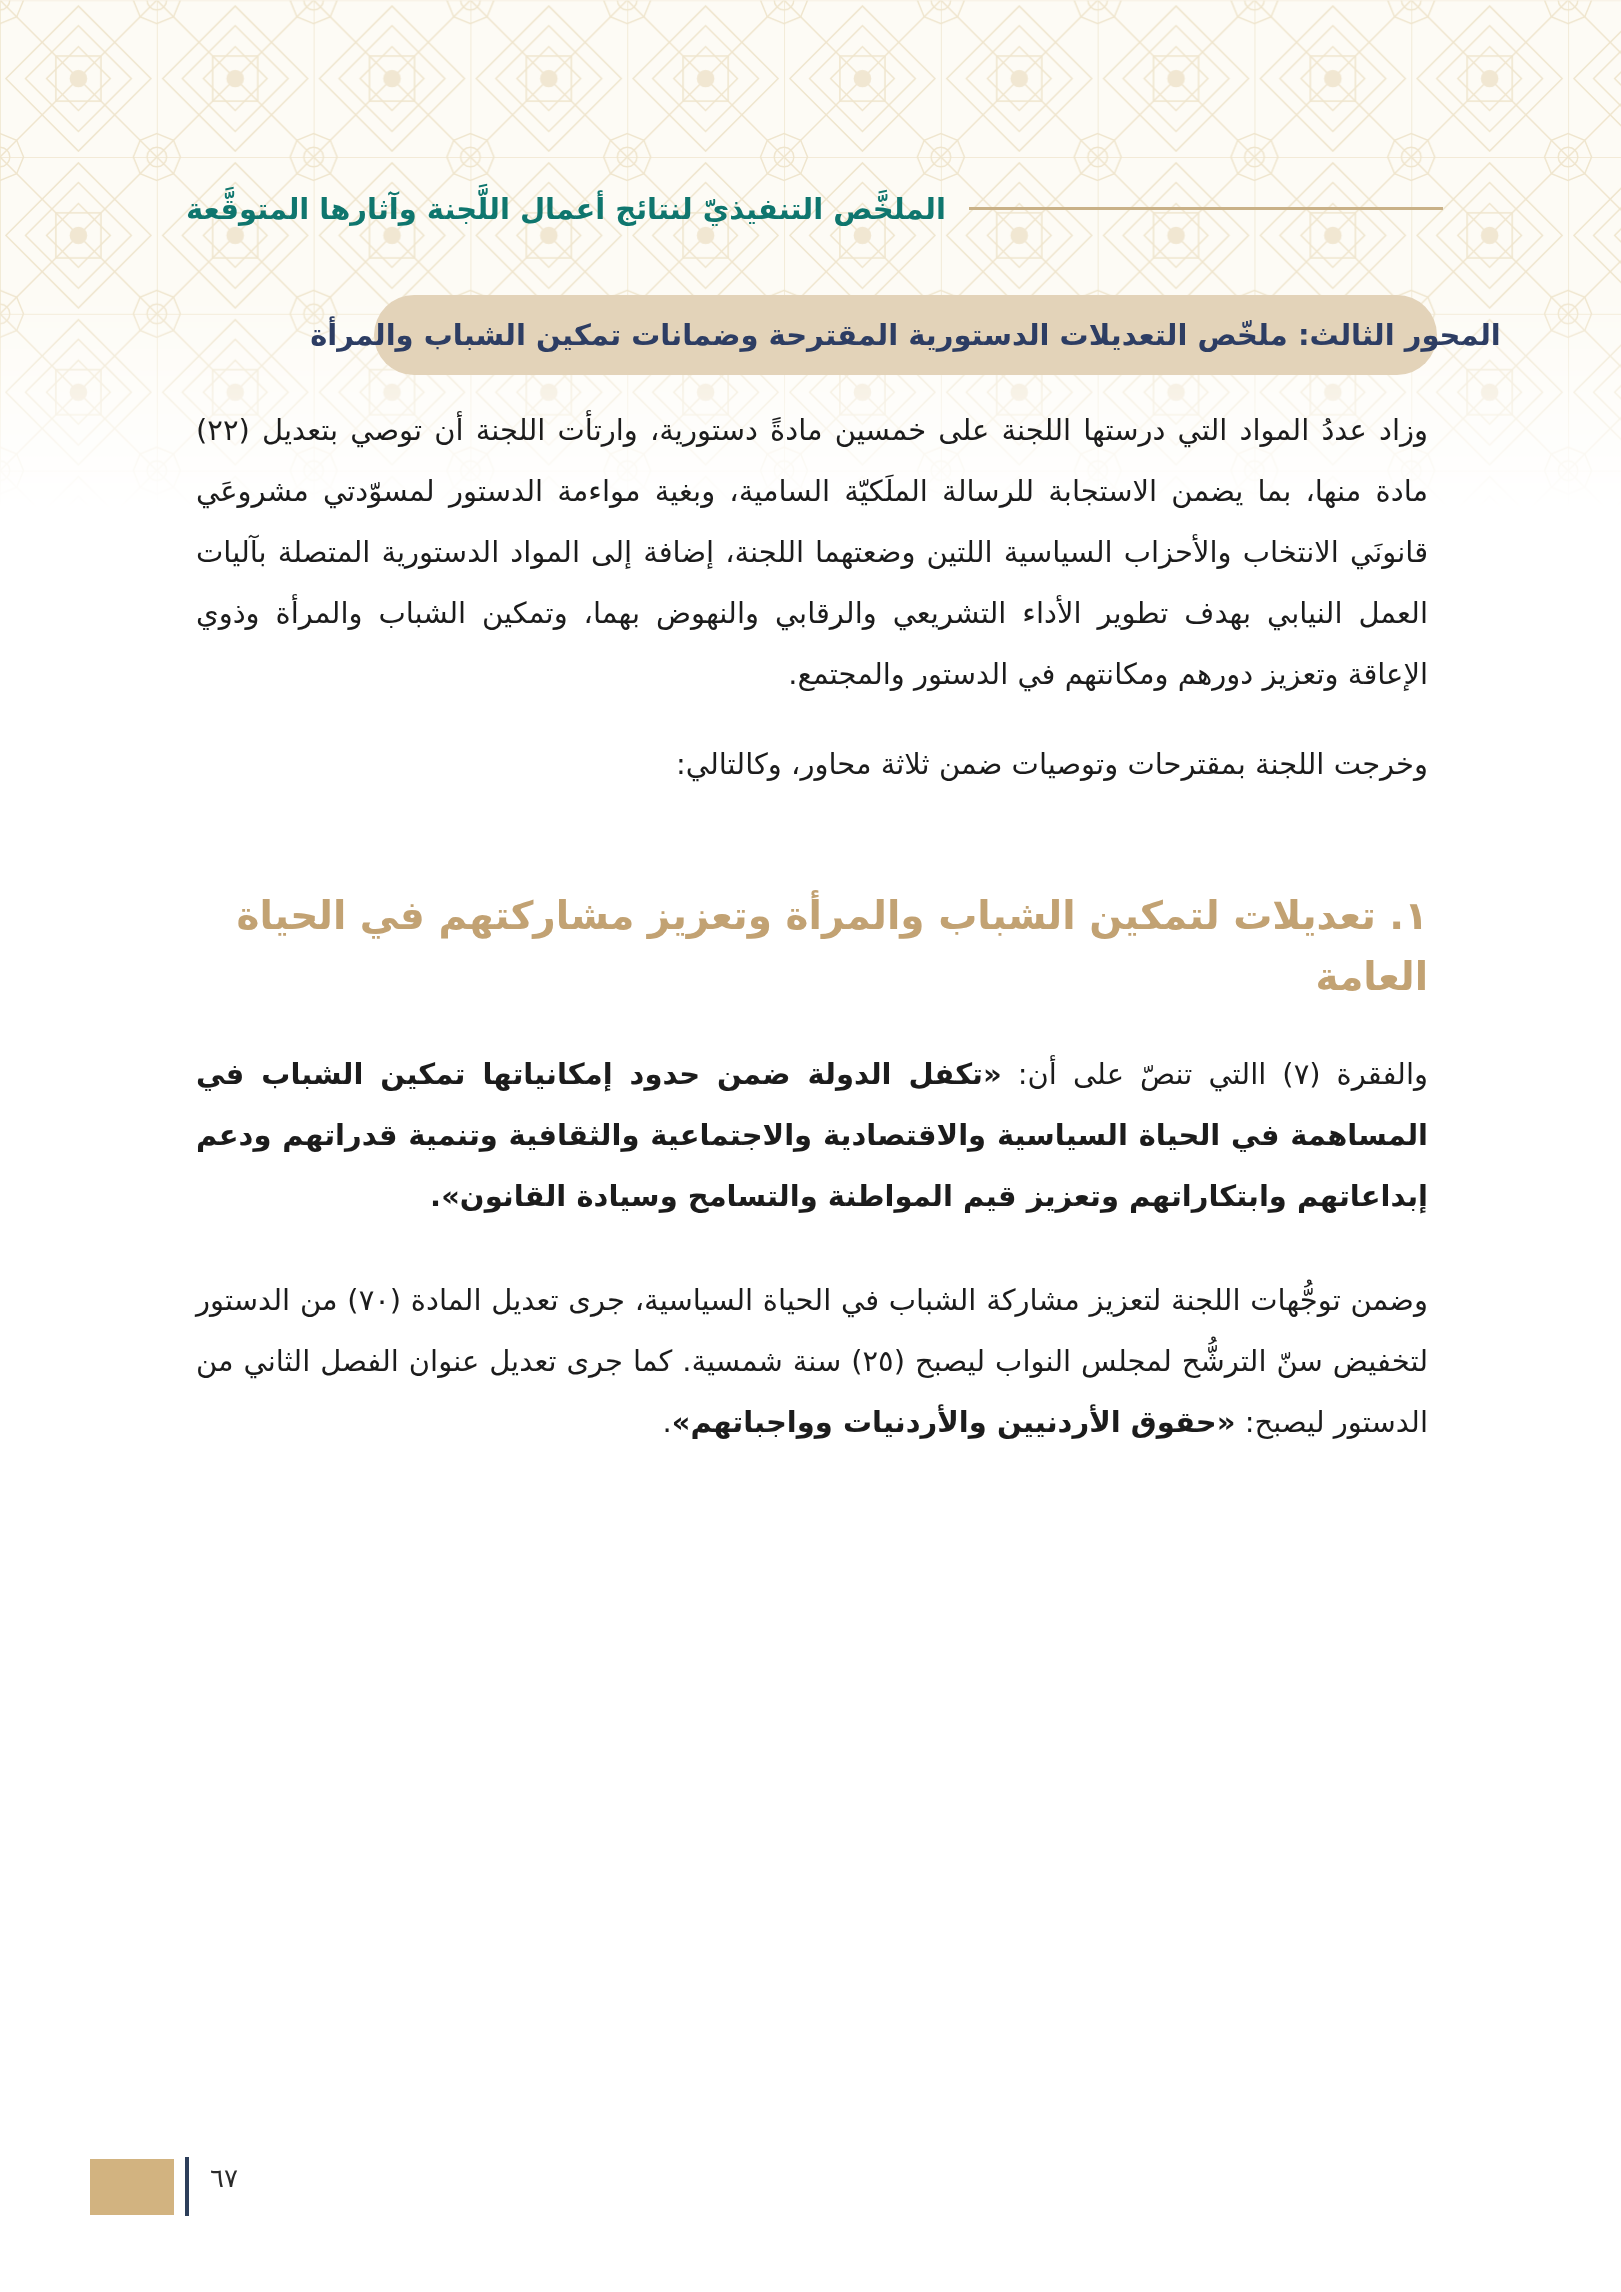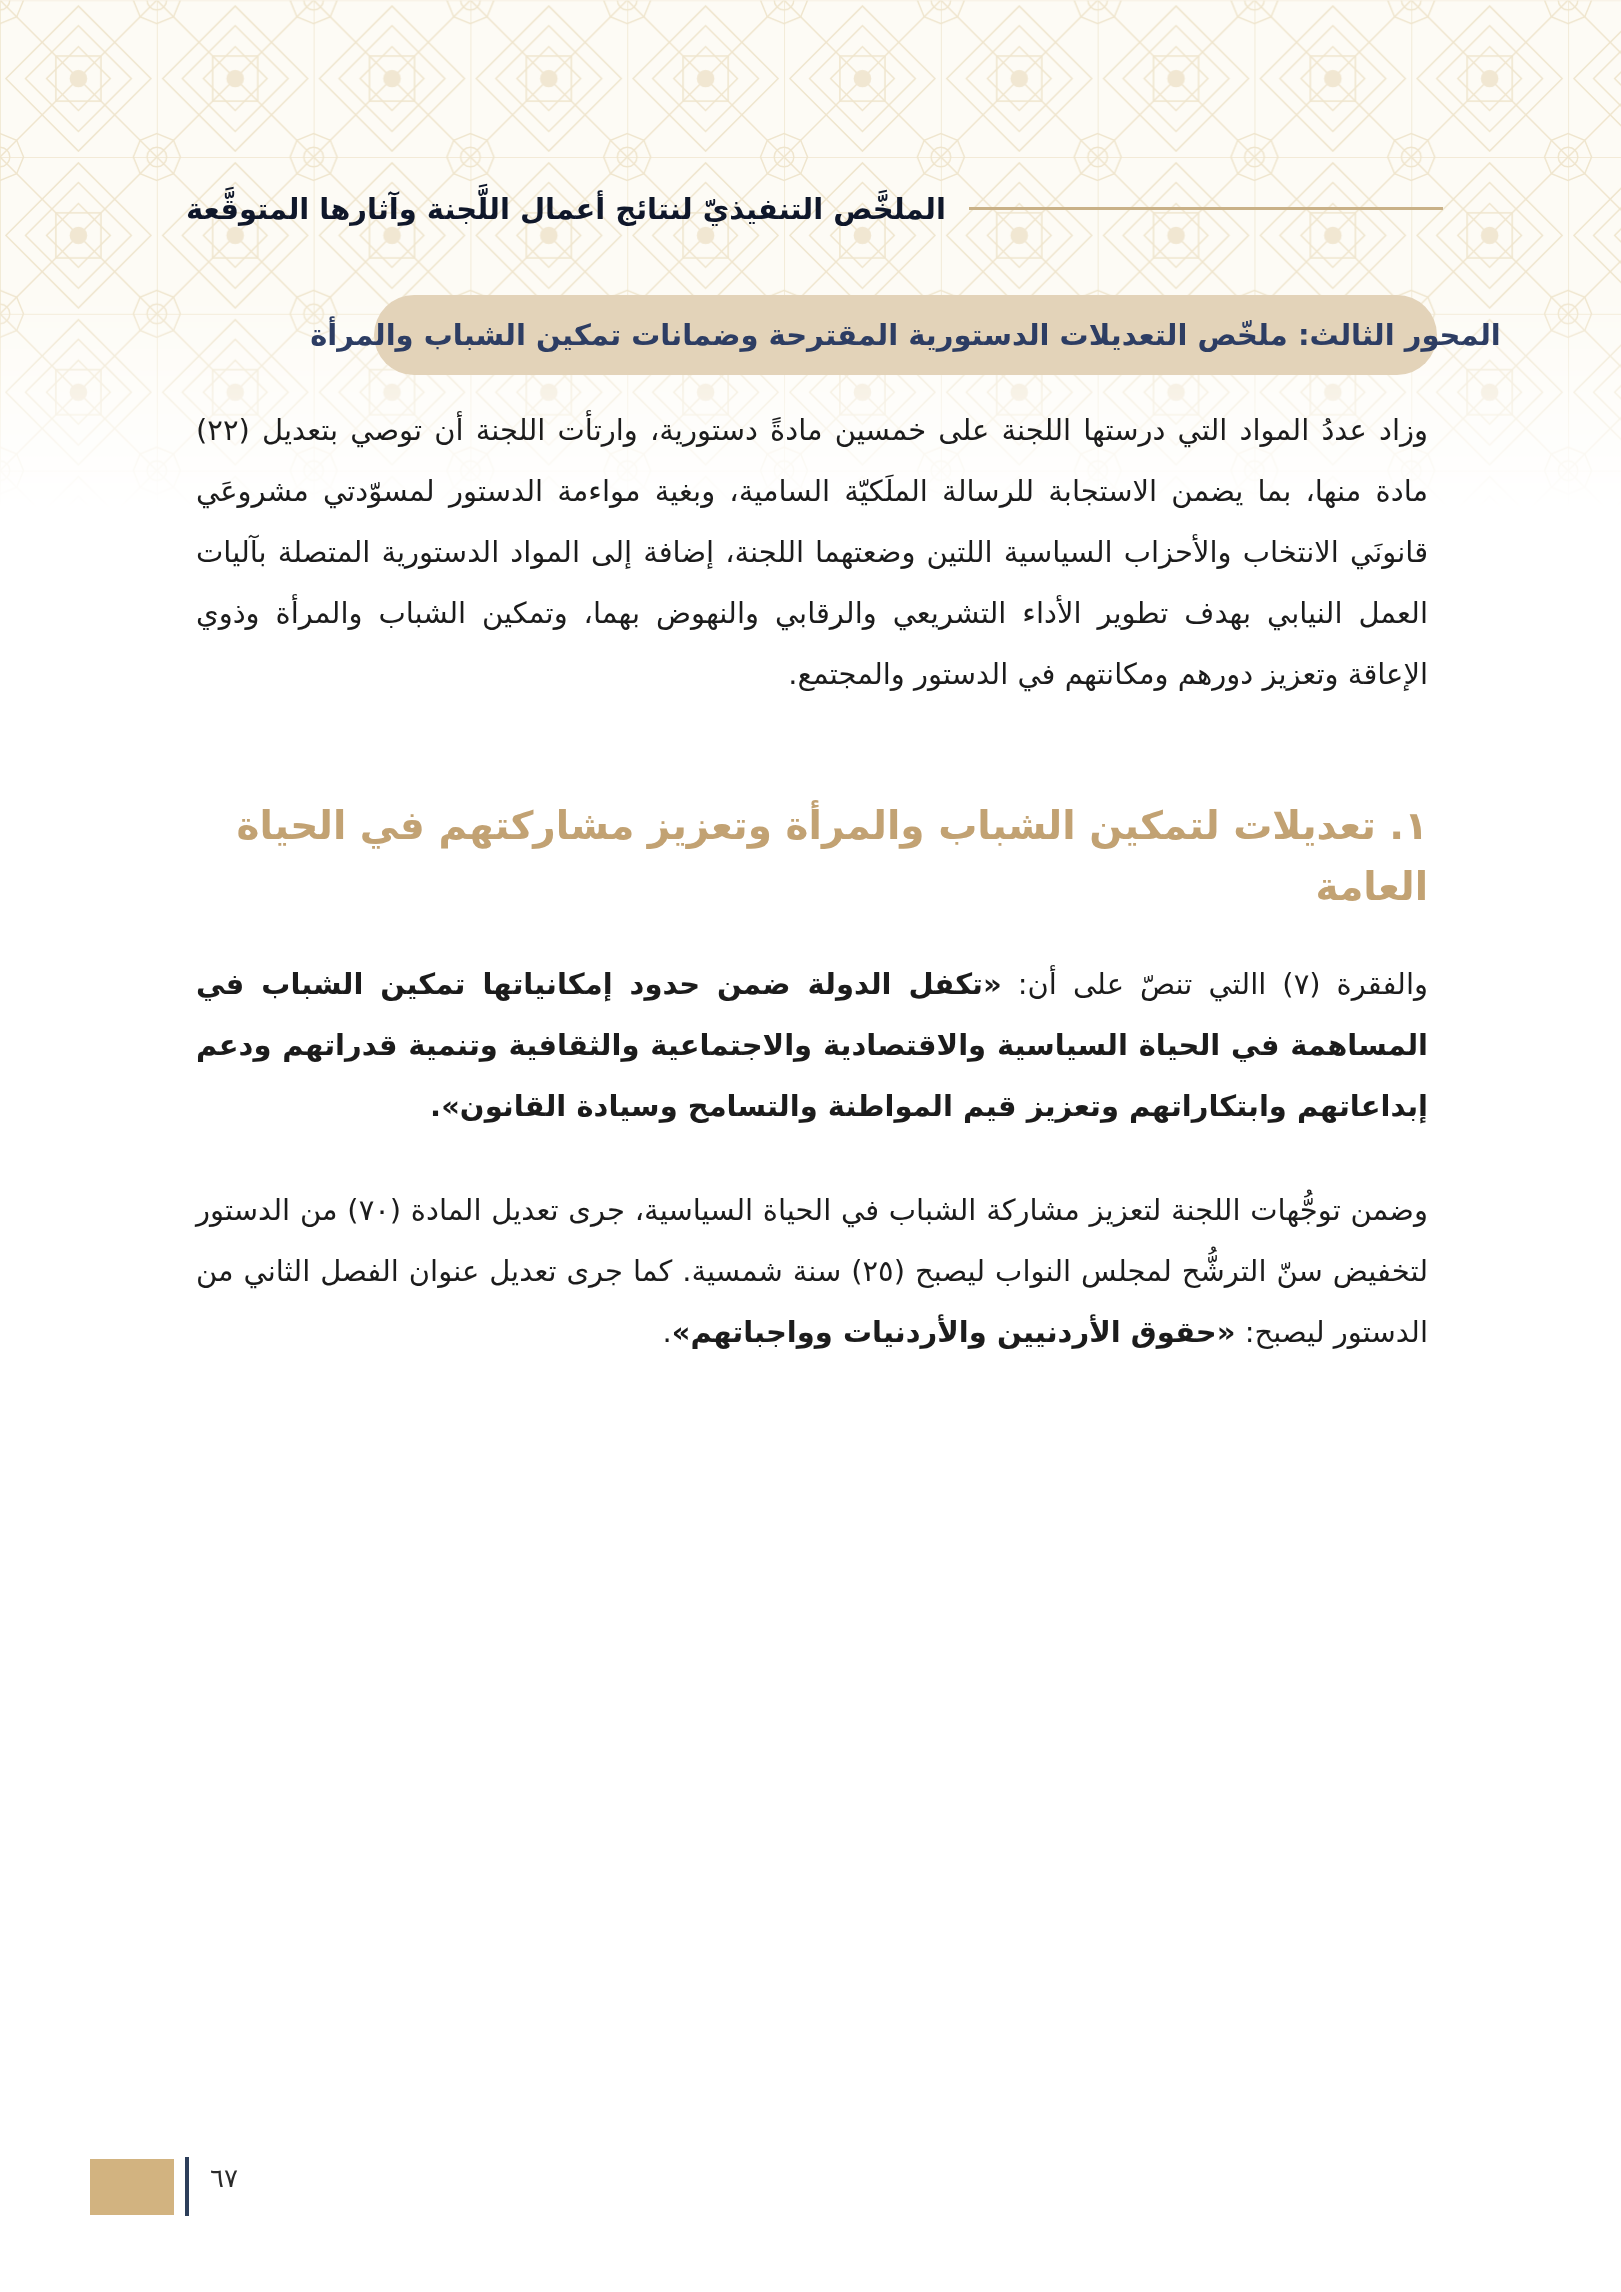--- a/index.html
+++ b/index.html
@@ -14,21 +14,21 @@
   }
   .bg-pattern{position:absolute;top:0;left:0;pointer-events:none;}
   
   .header-row{
     position:absolute;
     top:176px;left:186px;right:178px;height:65px;
     display:flex;align-items:center;gap:23.5px;
     direction:ltr;
   }
   .header-title{
-    font-size:29px;font-weight:bold;color:#0f172a;
+    font-size:29px;font-weight:bold;color:#0f766e;
     white-space:nowrap;direction:rtl;order:1;margin:0;
   }
   .header-rule{flex:1;height:2.9px;background:#c9b187;order:2;}
   
   .banner{
     position:absolute;top:295px;right:184px;left:374px;height:80px;
     background:#e3d3b9;border-radius:40px;
     display:flex;align-items:center;justify-content:center;
   }
   .banner-title{
@@ -108,20 +108,21 @@
     <div class="header-rule"></div>
   </div>
 
   <div class="banner">
     <h2 class="banner-title">المحور الثالث: ملخّص التعديلات الدستورية المقترحة وضمانات تمكين الشباب والمرأة</h2>
   </div>
 
   <div class="content">
 
     <p>وزاد عددُ المواد التي درستها اللجنة على خمسين مادةً دستورية، وارتأت اللجنة أن توصي بتعديل (٢٢) مادة منها، بما يضمن الاستجابة للرسالة الملَكيّة السامية، وبغية مواءمة الدستور لمسوّدتي مشروعَي قانونَي الانتخاب والأحزاب السياسية اللتين وضعتهما اللجنة، إضافة إلى المواد الدستورية المتصلة بآليات العمل النيابي بهدف تطوير الأداء التشريعي والرقابي والنهوض بهما، وتمكين الشباب والمرأة وذوي الإعاقة وتعزيز دورهم ومكانتهم في الدستور والمجتمع.</p>
+    <p>وخرجت اللجنة بمقترحات وتوصيات ضمن ثلاثة محاور، وكالتالي:</p>
 
     <h3 class="section-heading">١. تعديلات لتمكين الشباب والمرأة وتعزيز مشاركتهم في الحياة العامة</h3>
 
 
 
     <p class="wide-gap"><span>والفقرة (٧) االتي تنصّ على أن: </span><span class="quote-bold">«تكفل الدولة ضمن حدود إمكانياتها تمكين الشباب في المساهمة في الحياة السياسية والاقتصادية والاجتماعية والثقافية وتنمية قدراتهم ودعم إبداعاتهم وابتكاراتهم وتعزيز قيم المواطنة والتسامح وسيادة القانون»</span><span class="quote-bold">.</span></p>
 
     <p><span>وضمن توجُّهات اللجنة لتعزيز مشاركة الشباب في الحياة السياسية، جرى تعديل المادة (٧٠) من الدستور لتخفيض سنّ الترشُّح لمجلس النواب ليصبح (٢٥) سنة شمسية. كما جرى تعديل عنوان الفصل الثاني من الدستور ليصبح: </span><span class="quote-bold">«حقوق الأردنيين والأردنيات وواجباتهم»</span><span>.</span></p>
 
   </div>

